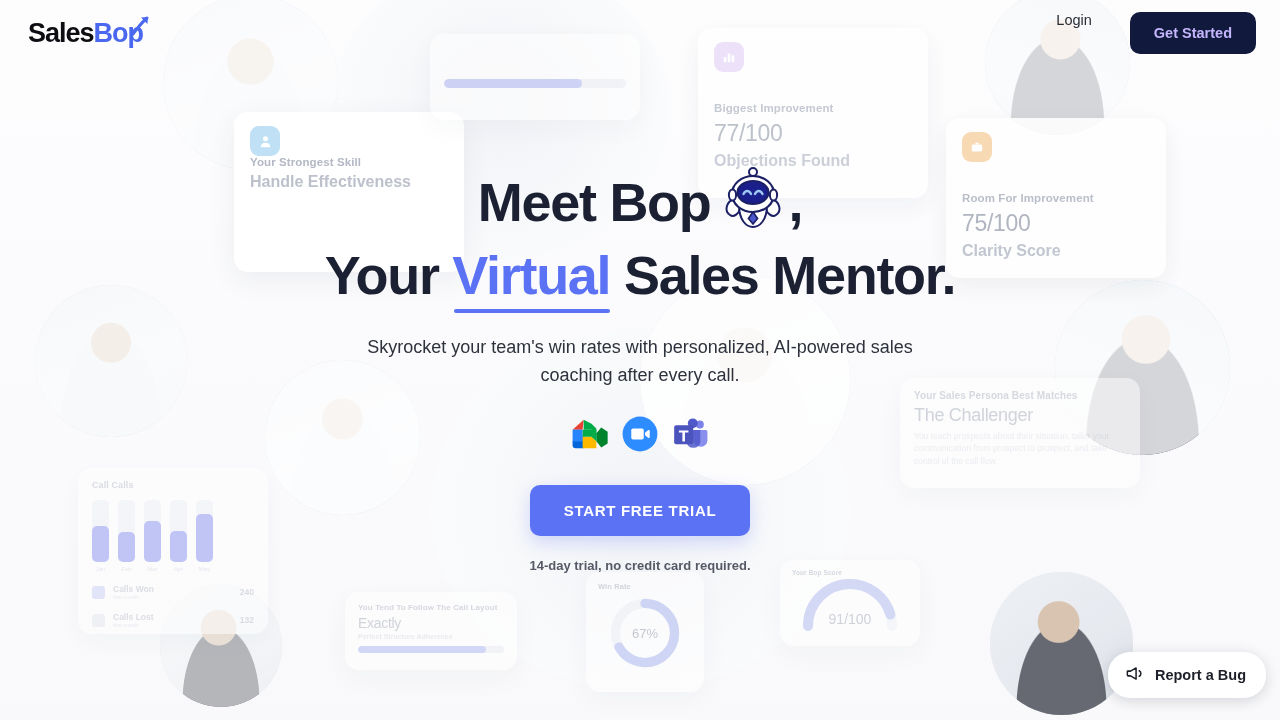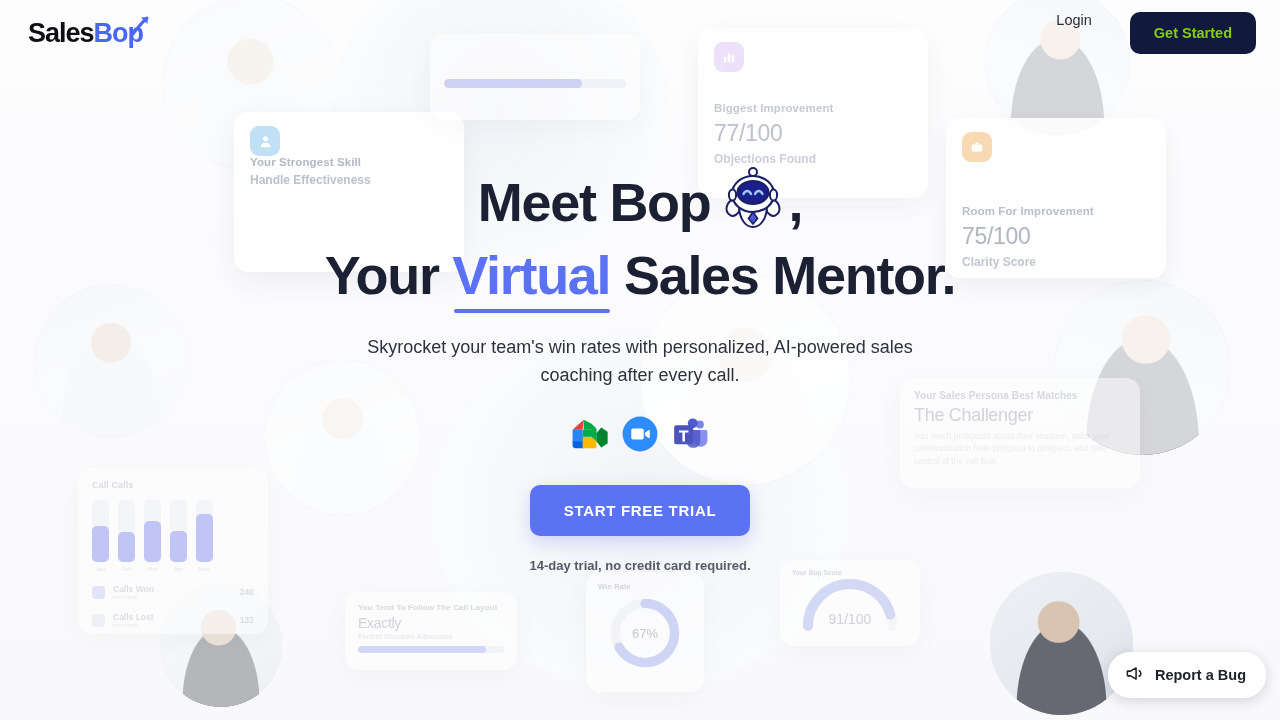--- a/index.html
+++ b/index.html
@@ -26,21 +26,21 @@
     box-shadow:0 8px 28px rgba(40,50,90,0.07);
     padding:14px 16px;
     color:#9aa0ae;
   }
   .bg-card .c-icon {
     width:30px; height:30px; border-radius:9px;
     display:flex; align-items:center; justify-content:center;
   }
   .bg-card .c-label { font-size:11.5px; font-weight:600; color:#b3b8c4; letter-spacing:.1px; }
   .bg-card .c-value { font-size:23px; font-weight:400; color:#a8aeba; letter-spacing:-.3px; }
-  .bg-card .c-sub   { font-size:12px; font-weight:600; color:#bcc1cc; }
+  .bg-card .c-sub   { font-size:16px; font-weight:600; color:#bcc1cc; }
 
   
   .photo {
     position:absolute;
     border-radius:50%;
     overflow:hidden;
     background:#e9ecf2;
   }
   .photo .img { position:absolute; inset:0; }
   .photo .veil { position:absolute; inset:0; background:rgba(255,255,255,0.80); }
@@ -87,21 +87,21 @@
     display:flex; align-items:center; padding:0 24px 0 28px;
     z-index:40;
   }
   #logo { font-size:27px; font-weight:700; letter-spacing:-1px; position:relative; }
   #logo .p1 { color:#0d0d12; }
   #logo .p2 { color:#4a68ef; }
   #logo .arrow { position:absolute; right:-9px; top:-5px; }
   #nav-right { margin-left:auto; display:flex; align-items:flex-start; gap:38px; }
   #login { font-size:14.5px; color:#2a2d35; text-decoration:none; }
   #cta-top {
-    background:#111a3d; color:#84cc16; border:none; border-radius:10px;
+    background:#111a3d; color:#c4b5fd; border:none; border-radius:10px;
     font-size:14.5px; font-weight:700; padding:13px 24px; cursor:pointer;
     font-family:"Liberation Sans", sans-serif;
   }
 
   #hero {
     position:absolute; top:0; left:0; width:1280px; height:720px;
     z-index:30; display:flex; flex-direction:column; align-items:center;
     pointer-events:none;
   }
   #hero > * { pointer-events:auto; }
@@ -222,21 +222,21 @@
     <div class="c-sub" style="margin-top:5px;">Objections Found</div>
   </div>
 
   <div class="bg-card" style="left:946px;top:118px;width:220px;height:160px;opacity:.9;">
     <div class="c-icon" style="background:#f7d7ac;">
       <svg width="14" height="14" viewBox="0 0 16 16" fill="#ffffff">
           <rect x="2" y="5" width="12" height="8" rx="1.6"></rect>
           <rect x="6" y="3" width="4" height="2" rx=".8"></rect>
         </svg>
     </div>
-    <div class="c-label" style="margin-top:43px;">Room For Improvement</div>
+    <div class="c-label" style="margin-top:30px;">Room For Improvement</div>
     <div class="c-value" style="margin-top:6px;">75/100</div>
     <div class="c-sub" style="margin-top:5px;">Clarity Score</div>
   </div>
 
   <div class="bg-card" style="left:430px;top:34px;width:210px;height:86px;opacity:.55;padding:12px 14px;">
     <div class="c-value" style="font-size:13px;opacity:.35;">&nbsp;</div>
     <div class="c-label" style="opacity:.35;font-size:9px;">&nbsp;</div>
     <div class="prog-track" style="margin-top:8px;">
         <div class="prog-fill" style="width:76%;"></div>
       </div>

